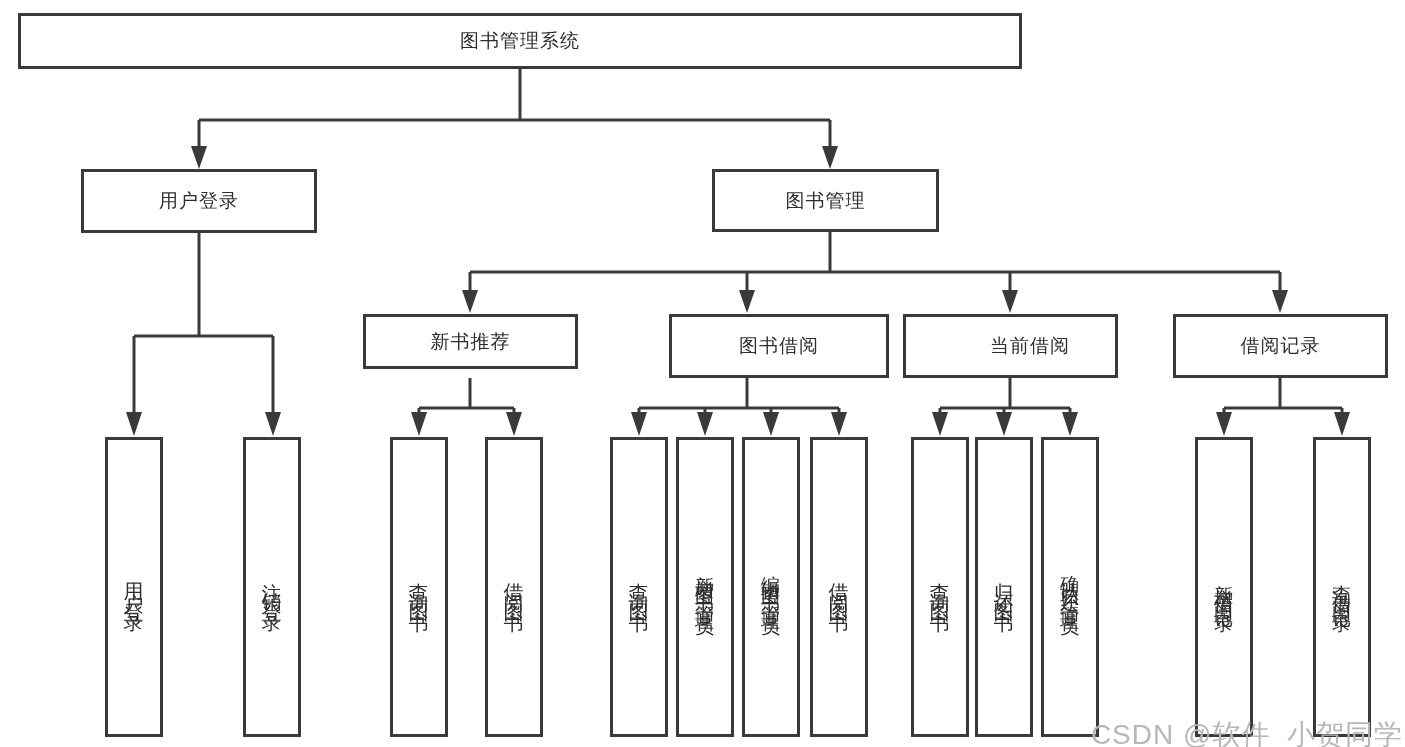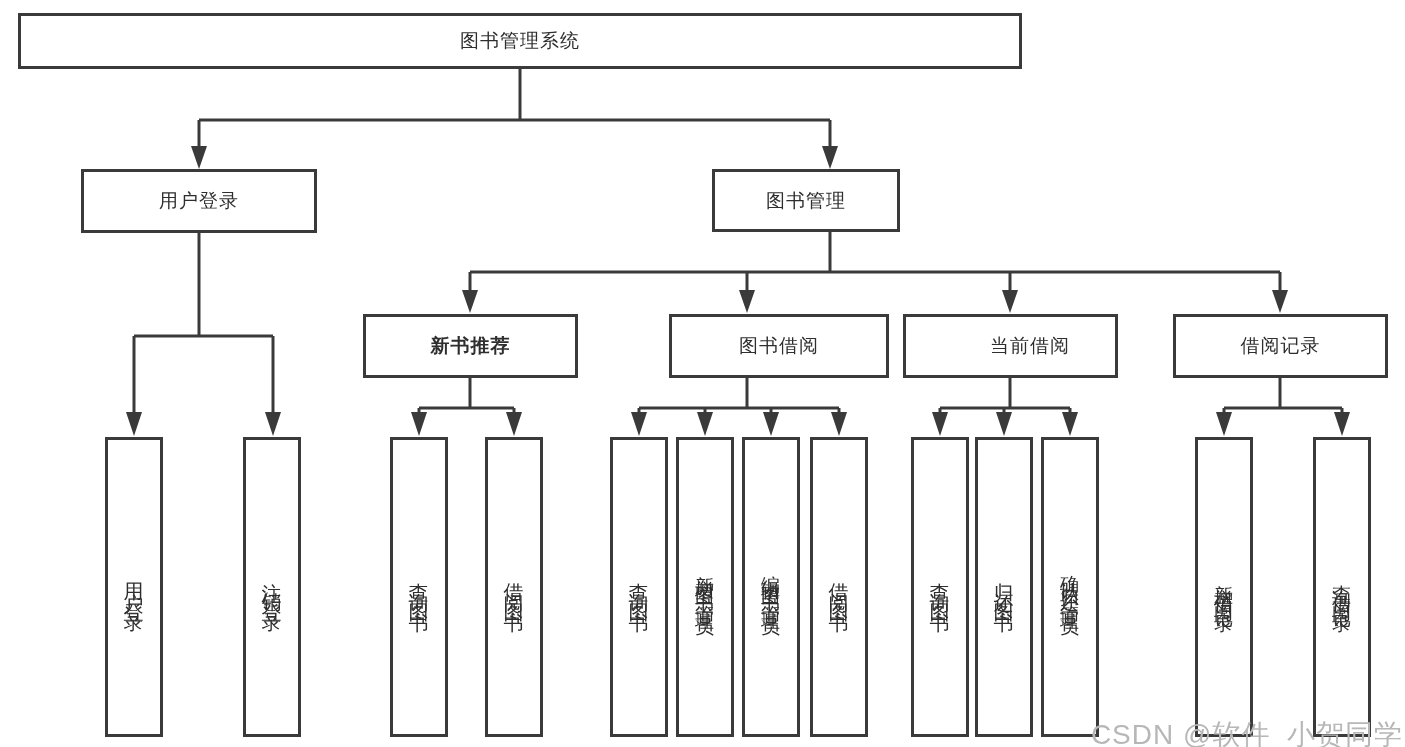--- a/index.html
+++ b/index.html
@@ -141,23 +141,23 @@
       <polygon points="1062,412 1078,412 1070,436"></polygon>
 
       <polygon points="1216,412 1232,412 1224,436"></polygon>
       <polygon points="1334,412 1350,412 1342,436"></polygon>
     </g>
   </svg>
 
   <div class="hnode" style="left:18px; top:13px; width:1004px; height:56px;">图书管理系统</div>
 
   <div class="hnode" style="left:81px; top:169px; width:236px; height:64px;">用户登录</div>
-  <div class="hnode" style="left:712px; top:169px; width:188px; height:63px;">图书管理</div>
-
-  <div class="hnode" style="left:363px; top:314px; width:215px; height:64px;font-weight:bold;">新书推荐</div>
+  <div class="hnode" style="left:712px; top:169px; width:227px; height:63px;">图书管理</div>
+
+  <div class="hnode" style="left:363px; top:314px; width:215px; height:55px;">新书推荐</div>
   <div class="hnode" style="left:637px; top:314px; width:220px; height:64px;margin-left:32px;">图书借阅</div>
   <div class="hnode" style="left:903px; top:314px; width:215px; height:64px;padding-left:39px;">当前借阅</div>
   <div class="hnode" style="left:1173px; top:314px; width:215px; height:64px;">借阅记录</div>
 
   <div class="leaf" style="left:105px;">
     <span class="vtext">用户登录</span>
   </div>
   <div class="leaf" style="left:243px;">
     <span class="vtext">注销登录</span>
   </div>

